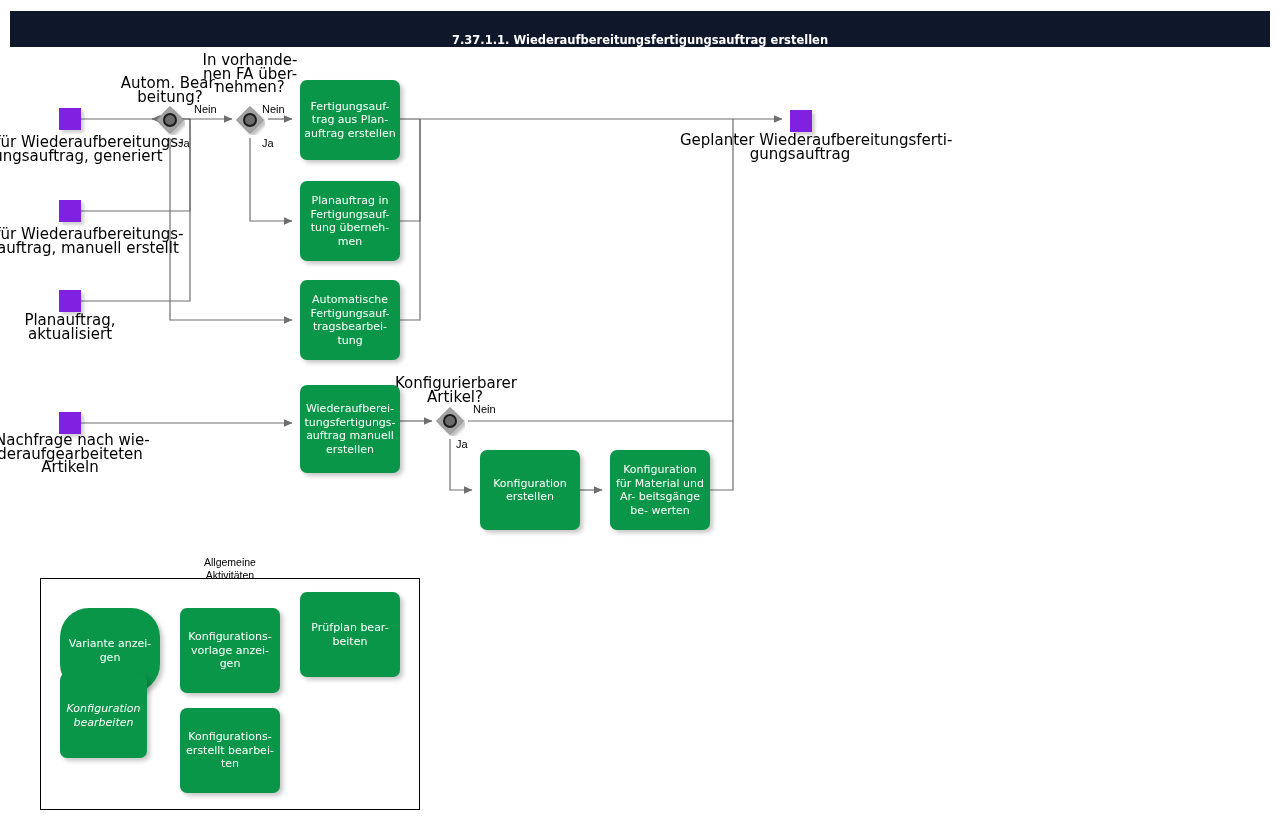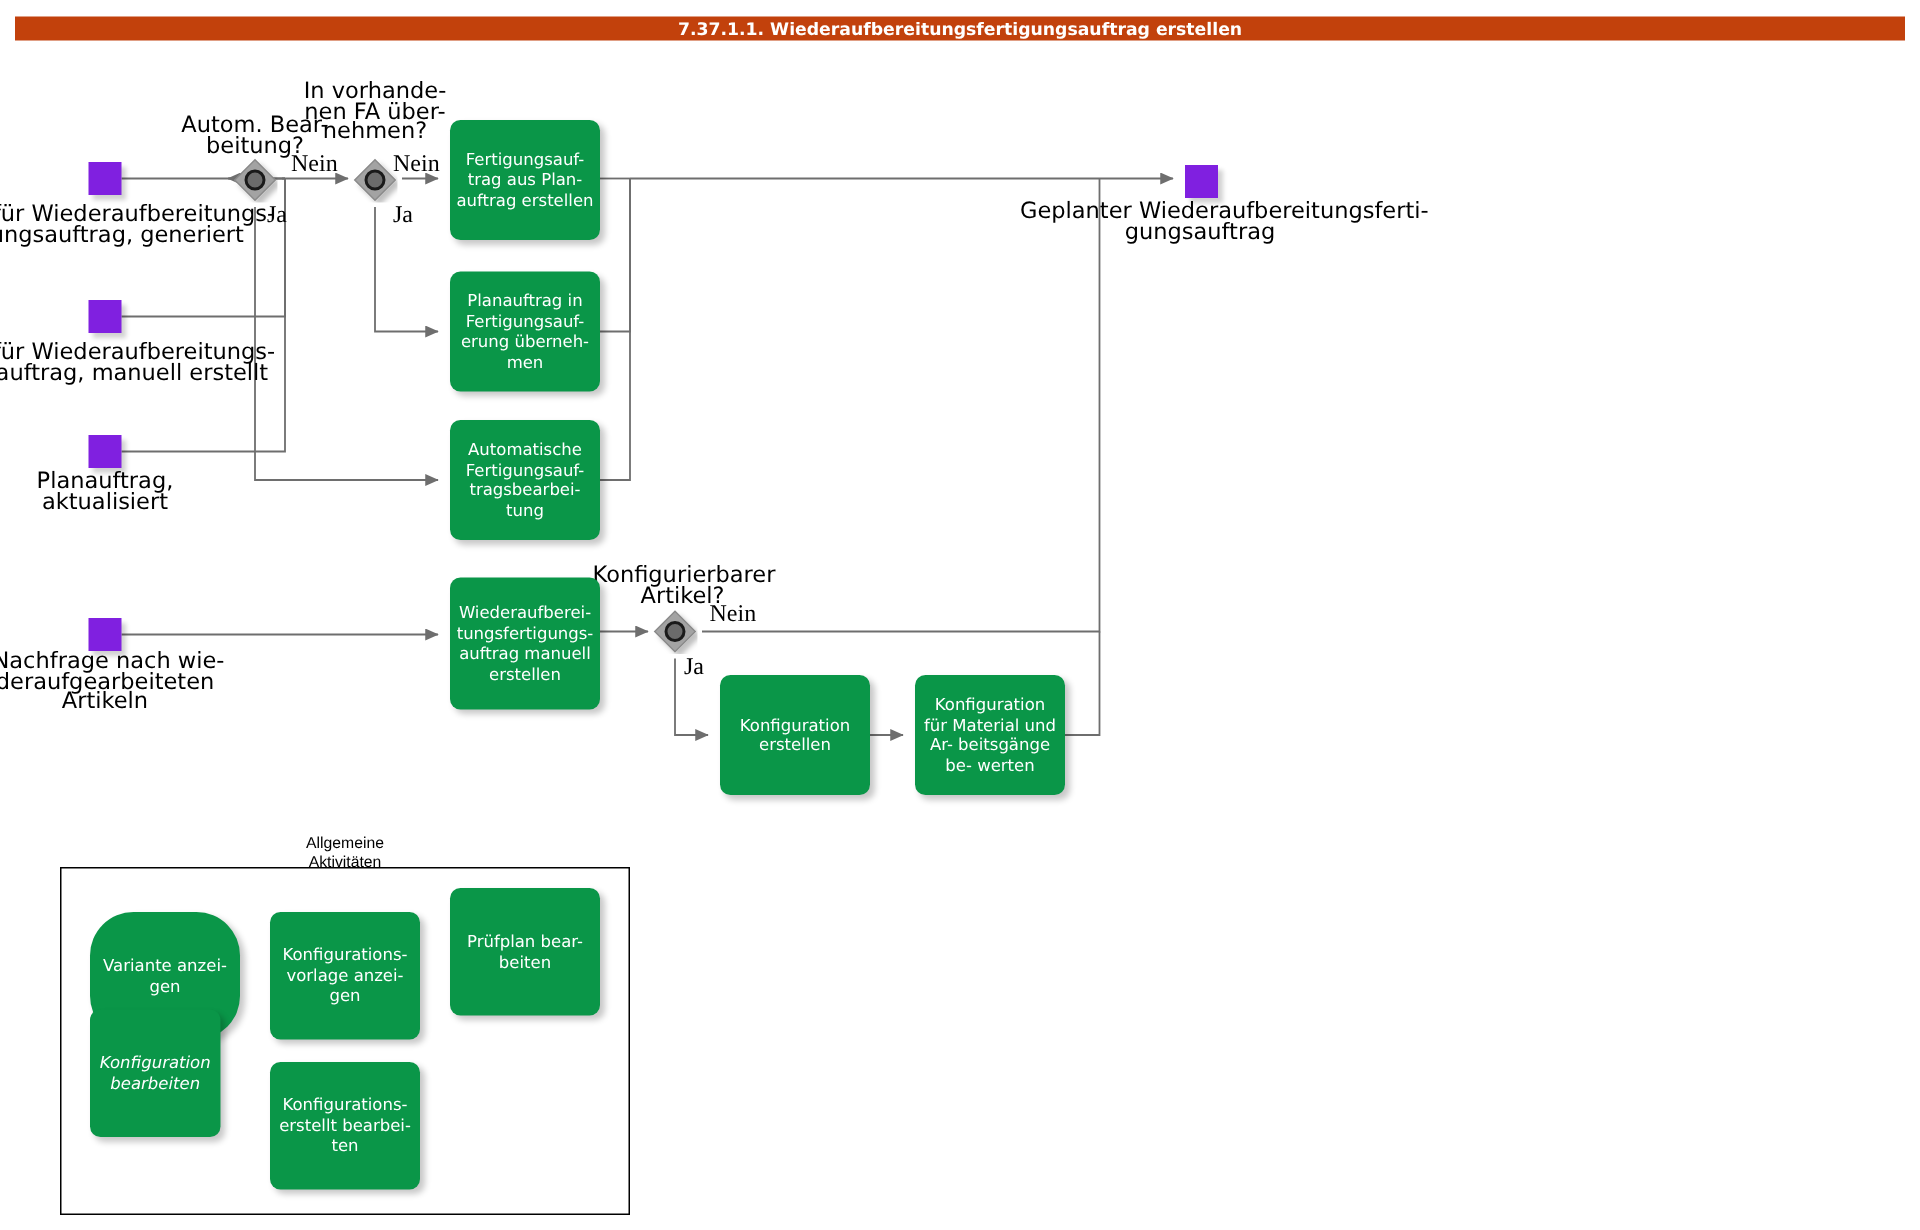--- a/index.html
+++ b/index.html
@@ -19,25 +19,25 @@
     left: 0; top: 0;
     width: 1280px;
     height: 820px;
   }
   
   .titlebar {
     position: absolute;
     left: 10px;
     top: 11px;
     width: 1260px;
-    height: 16px;
-    background: #c2410c;
+    height: 36px;
+    background: #0f172a;
     box-sizing: border-box;
     display: flex;
-    align-items: center;
+    align-items: flex-end;
     justify-content: center;
   }
   .titlebar .title-text {
     color: #ffffff;
     font-family: "DejaVu Sans", sans-serif;
     font-size: 11.5px;
     font-weight: bold;
     letter-spacing: 0px;
     white-space: nowrap;
   }
@@ -80,22 +80,22 @@
     position: absolute;
     font-family: "DejaVu Sans", sans-serif;
     font-size: 15px;
     line-height: 13.5px;
     color: #000000;
     white-space: pre;
   }
   .lbl.center { text-align: center; }
   .branch {
     position: absolute;
-    font-family: Liberation Serif, serif;
-    font-size: 16px;
+    font-family: Liberation Sans, sans-serif;
+    font-size: 11px;
     line-height: 13px;
     color: #000000;
     white-space: nowrap;
   }
   
   .groupbox {
     position: absolute;
     left: 40px;
     top: 578px;
     width: 380px;
@@ -230,21 +230,21 @@
 
 <div class="activity" style="left:300px; top:80px; width:100px; height:80px;">
   <span>Fertigungsauf-
 trag aus Plan-
 auftrag erstellen</span>
 </div>
 
 <div class="activity" style="left:300px; top:181px; width:100px; height:80px;">
   <span>Planauftrag in
 Fertigungsauf-
-erung überneh-
+tung überneh-
 men</span>
 </div>
 
 <div class="activity" style="left:300px; top:280px; width:100px; height:80px;">
   <span>Automatische
 Fertigungsauf-
 tragsbearbei-
 tung</span>
 </div>
 

